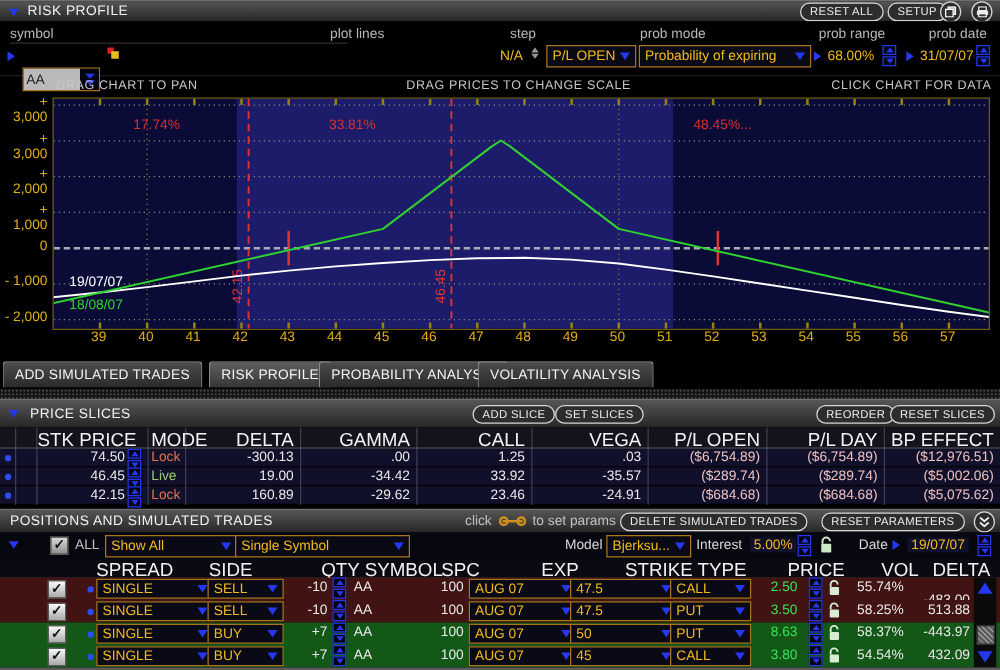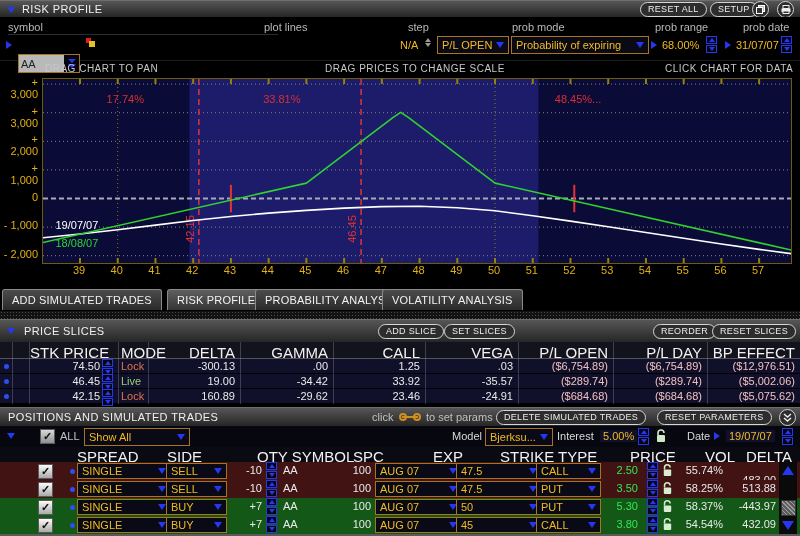--- a/index.html
+++ b/index.html
@@ -371,20 +371,24 @@
   </div>
 
   <div class="abs" style="left:0;top:426px;width:800px;height:21px;background:#07070f;">
     <div class="abs tdn" style="left:7px;top:7px;"></div>
     <div class="cb" style="left:40px;top:3px;background:linear-gradient(#d9d9d9,#8f8f8f);"></div>
     <span class="abs" style="left:60px;top:4px;font-size:11px;color:#c0c0c0;">ALL</span>
     <div class="dd" style="left:84px;top:2px;width:96px;">
       <span>Show All</span>
       <span class="tdn"></span>
     </div>
+    <div class="dd" style="left:188px;top:2px;width:130px;">
+      <span>Single Symbol</span>
+      <span class="tdn"></span>
+    </div>
     <span class="abs" style="left:452px;top:4px;font-size:11px;color:#d8d8d8;">Model</span>
     <div class="dd" style="left:485px;top:2px;width:58px;">
       <span>Bjerksu...</span>
       <span class="tdn"></span>
     </div>
     <span class="abs" style="left:557px;top:4px;font-size:11px;color:#d8d8d8;">Interest</span>
     <span class="abs gold" style="left:600px;top:4px;font-size:11px;background:#10102a;padding:0 3px;">5.00%</span>
     <div class="spin" style="left:638px;top:2px;">
         <div class="sb">
           <span class="su"></span>
@@ -550,21 +554,21 @@
          <span class="tdn"></span>
         </div>
         <div class="dd" style="left:456px;top:1px;width:76px;height:14px;">
          <span class="">50</span>
          <span class="tdn"></span>
         </div>
         <div class="dd" style="left:536px;top:1px;width:55px;height:14px;">
          <span class="">PUT</span>
          <span class="tdn"></span>
         </div>
-        <span class="cell pricetx" style="left:600px;top:2px;width:38px;text-align:right;">5.30</span>
+        <span class="cell pricetx" style="left:600px;top:2px;width:38px;text-align:right;">8.63</span>
         <div class="spin" style="left:647px;top:0;">
          <div class="sb">
             <span class="su"></span>
           </div>
           <div class="sb">
             <span class="sd"></span>
           </div>
         </div>
         <svg class="lock-svg" style="left:662px;top:1px;" width="11" height="15">
          <path d="M2.5 6.5 V4.5 a2.8 2.8 0 0 1 5.6 0" fill="none" stroke="#d7ecd0" stroke-width="1.5"></path>

